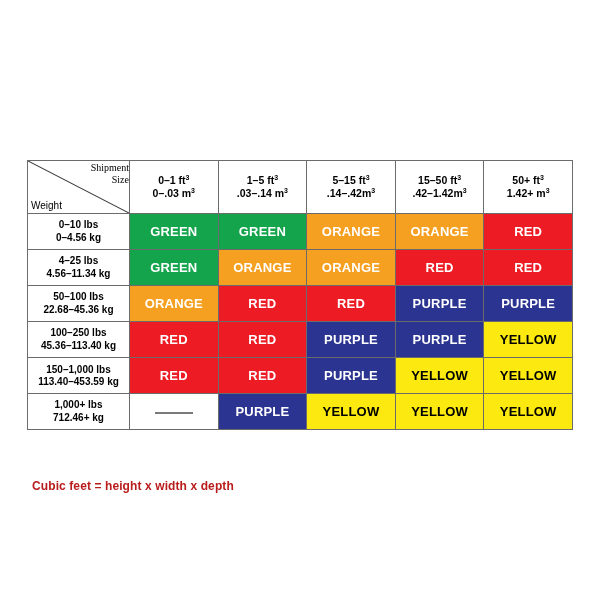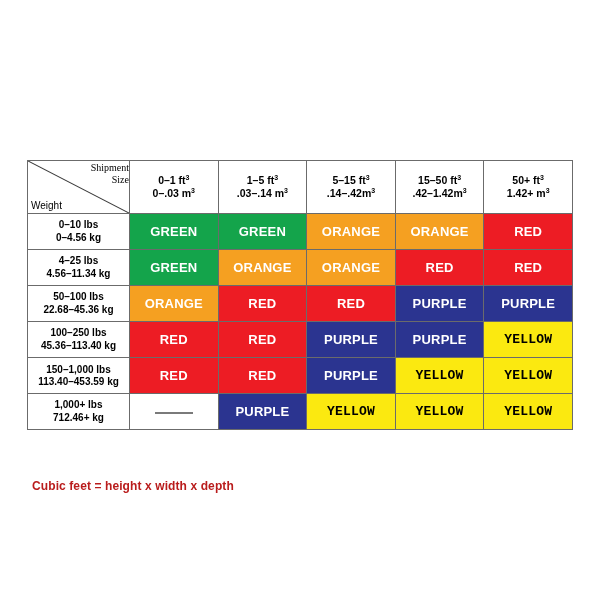--- a/index.html
+++ b/index.html
@@ -115,21 +115,21 @@
   td.weightcell.tall { line-height: 11.5px; font-size: 10px; }
 
   
   td.cell {
     height: 35px;
     font-size: 13px;
     letter-spacing: 0.2px;
     color: #ffffff;
     font-weight: bold;
   }
-  td.cell.t-dark { color: #000000; font-family: Liberation Mono, monospace; }
+  td.cell.t-dark { color: #000000; }
 
   td.cell.blank {
     background: #ffffff;
     position: relative;
   }
   td.cell.blank .dash {
     display: inline-block;
     width: 38px;
     height: 2px;
     background: #7a7a7a;

